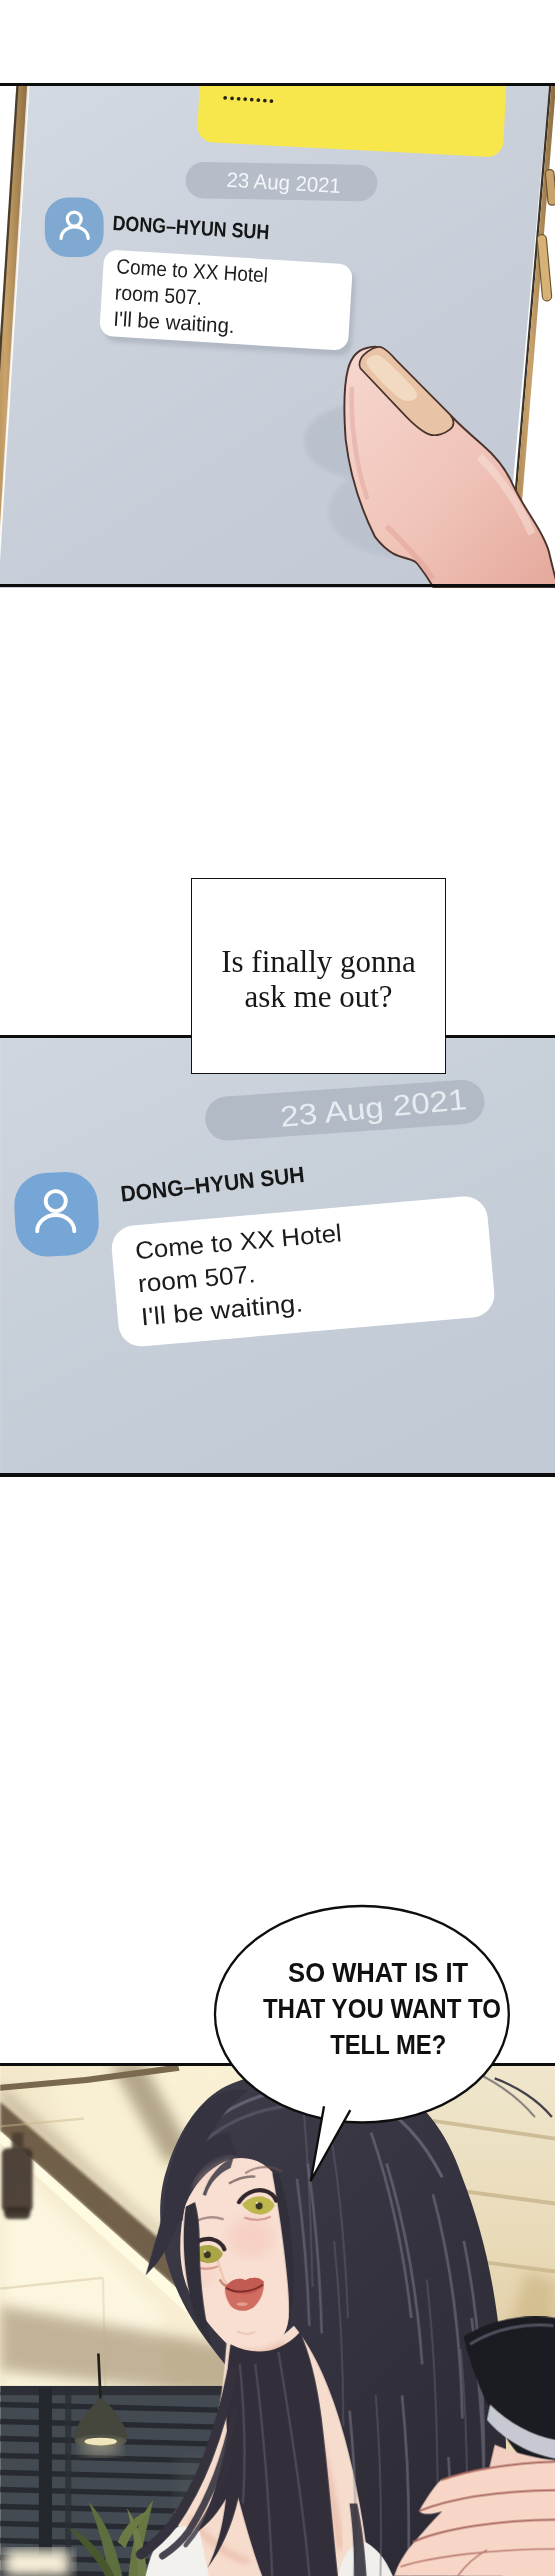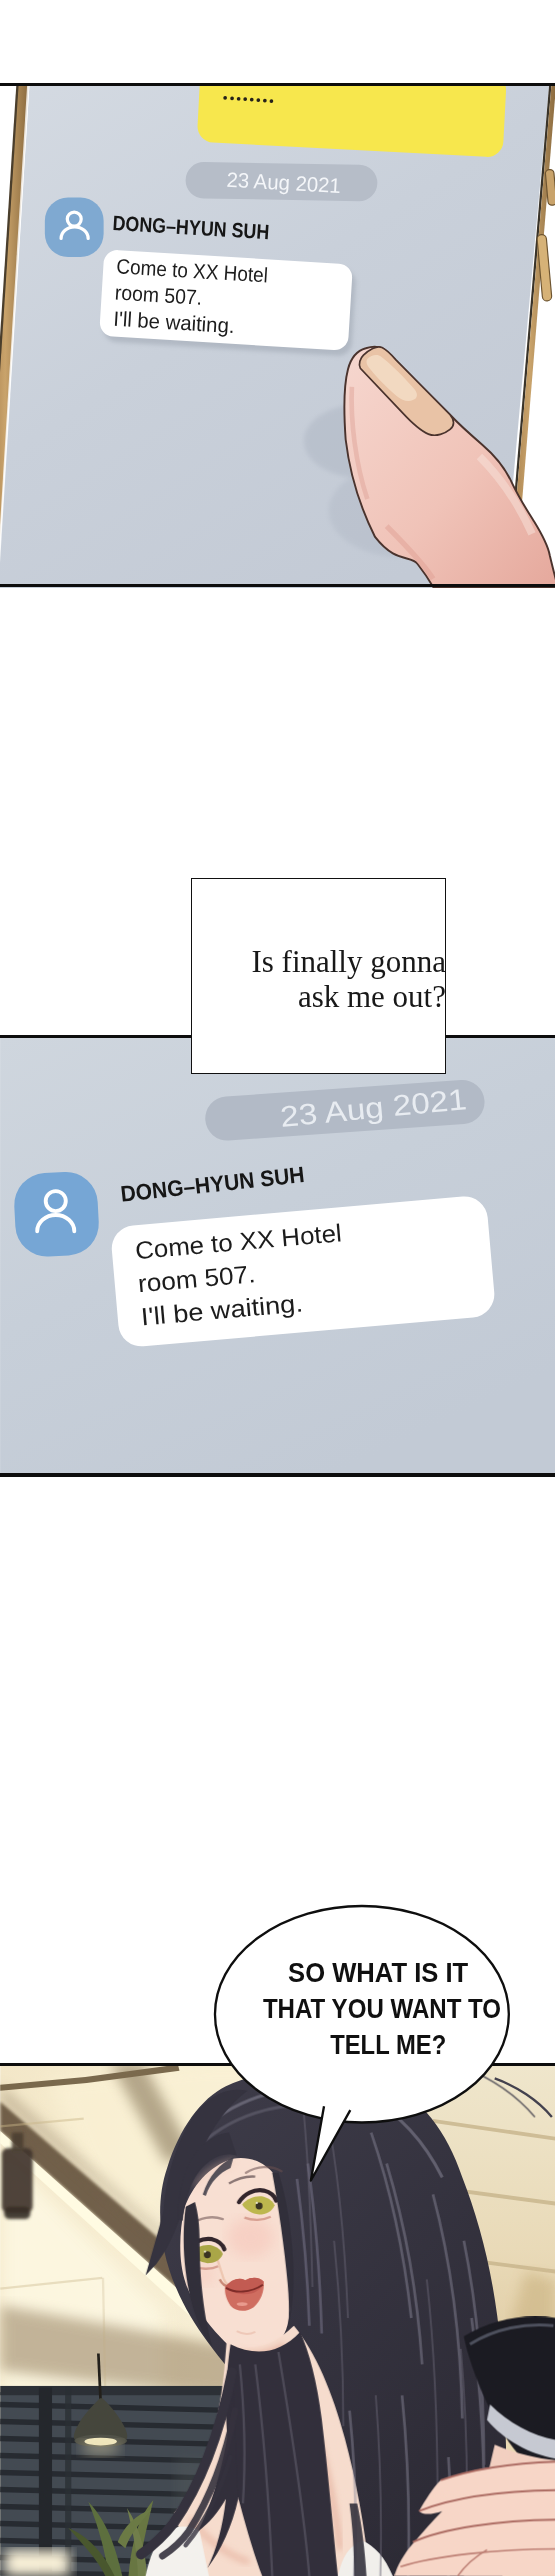--- a/index.html
+++ b/index.html
@@ -130,21 +130,21 @@
     <text x="172" y="1718" textLength="210" lengthAdjust="spacingAndGlyphs">I'll be waiting.</text>
   </g>
 </svg>
 
 <div class="abs" style="left:0;top:1035px;width:556px;height:3.1px;background:#0d0d0d"></div>
 
 <div class="abs" style="left:0;top:1473px;width:556px;height:3.9px;background:#0d0d0d"></div>
 
 <div class="abs" style="left:191px;top:878px;width:255px;height:196px;background:#ffffff;border:1.5px solid #111;box-sizing:border-box;z-index:5"></div>
 
-<div class="abs" style="left:191px;top:944px;width:255px;text-align:right;font-family:'Liberation Serif',serif;font-size:31px;line-height:35px;color:#181818;z-index:6">Is finally gonna<br>ask me out?</div>
+<div class="abs" style="left:191px;top:944px;width:255px;text-align:center;font-family:'Liberation Serif',serif;font-size:31px;line-height:35px;color:#181818;z-index:6">Is finally gonna<br>ask me out?</div>
 
 <svg id="p4" class="abs" style="left:0;top:2063px" width="556" height="513" viewBox="0 2670 719 664" xmlns="http://www.w3.org/2000/svg">
   <defs>
     <linearGradient id="wallL" x1="0" y1="0" x2="1" y2="0">
       <stop offset="0" stop-color="#f3e7c8"></stop>
       <stop offset="0.55" stop-color="#f9f2da"></stop>
       <stop offset="1" stop-color="#e6d3ab"></stop>
     </linearGradient>
     <linearGradient id="wallR" x1="0" y1="0" x2="0" y2="1">
       <stop offset="0" stop-color="#efe6cc"></stop>

